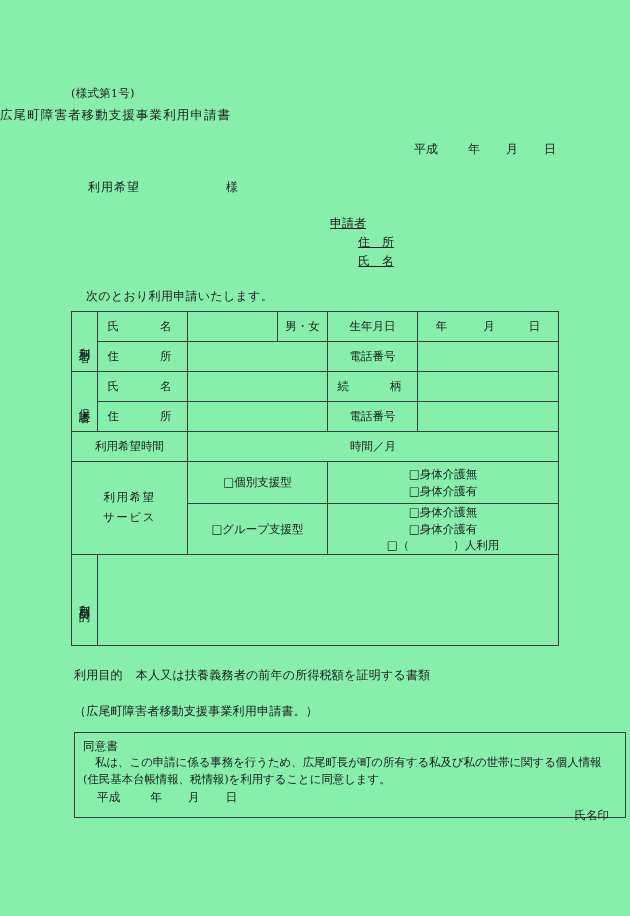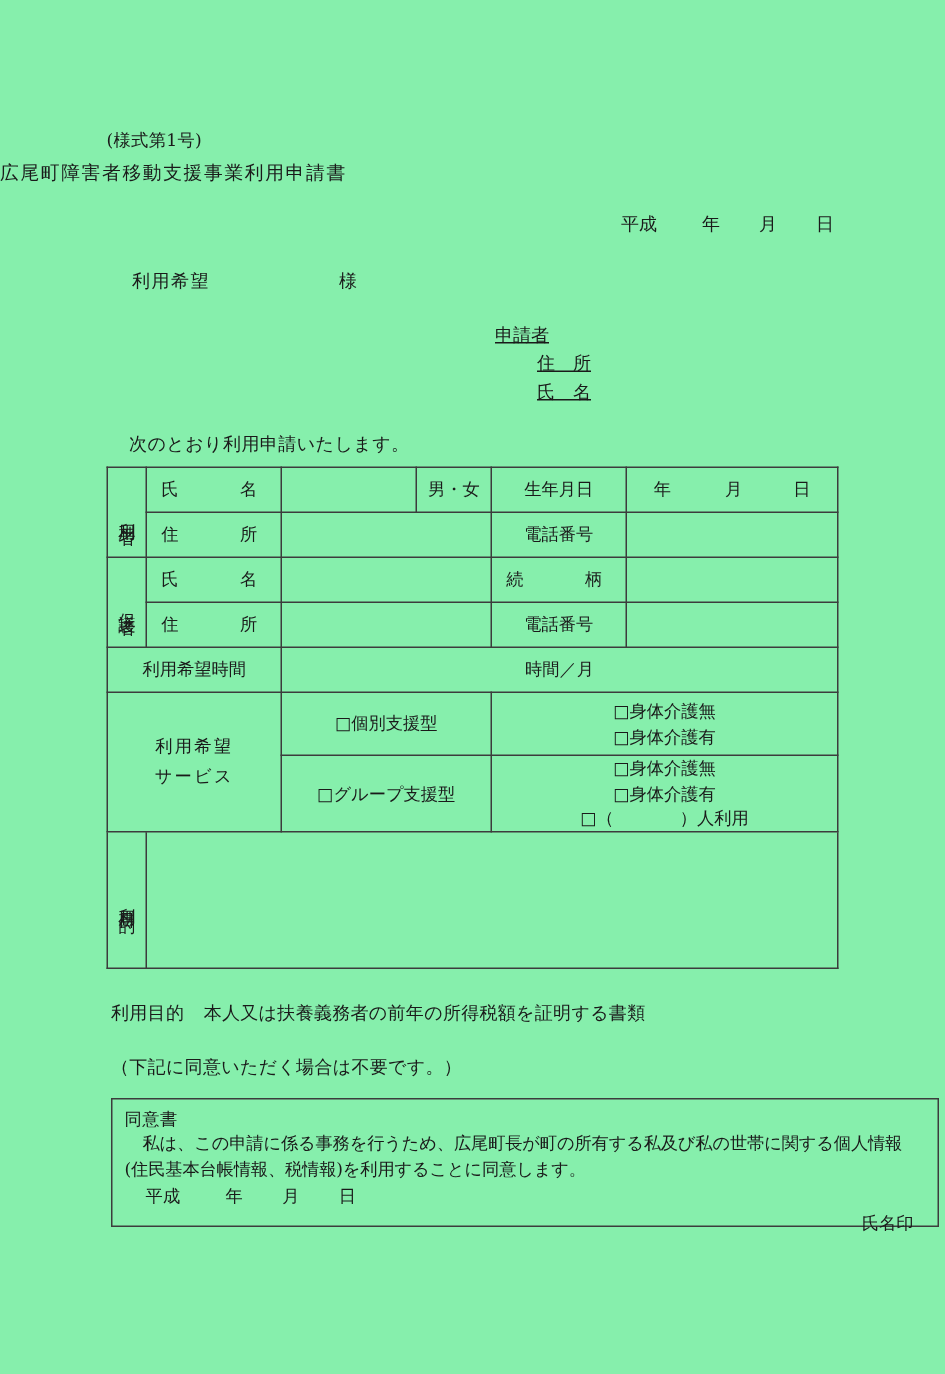--- a/index.html
+++ b/index.html
@@ -281,21 +281,21 @@
         </td>
         <td class="purpose-cell" colspan="5"></td>
       </tr>
     </tbody>
   </table>
 
   <div class="attach-note">
     <span>利用目的</span><span class="nspace"></span><span>本人又は扶養義務者の前年の所得税額を証明する書類</span>
   </div>
 
-  <div class="optional-note">（下記に同意いただく場合は不要です。）</div>
+  <div class="optional-note">（広尾町障害者移動支援事業利用申請書。）</div>
 
   <div class="consent-box">
     <div class="consent-title">同意書</div>
     <div class="consent-body">私は、この申請に係る事務を行うため、広尾町長が町の所有する私及び私の世帯に関する個人情報(住民基本台帳情報、税情報)を利用することに同意します。</div>
     <div class="consent-date">
       <span>平成</span><span class="g1"></span><span>年</span><span class="g2"></span><span>月</span><span class="g2"></span><span>日</span>
     </div>
     <div class="consent-sign">
       <span class="name-lbl">氏名</span><span>印</span>
     </div>

